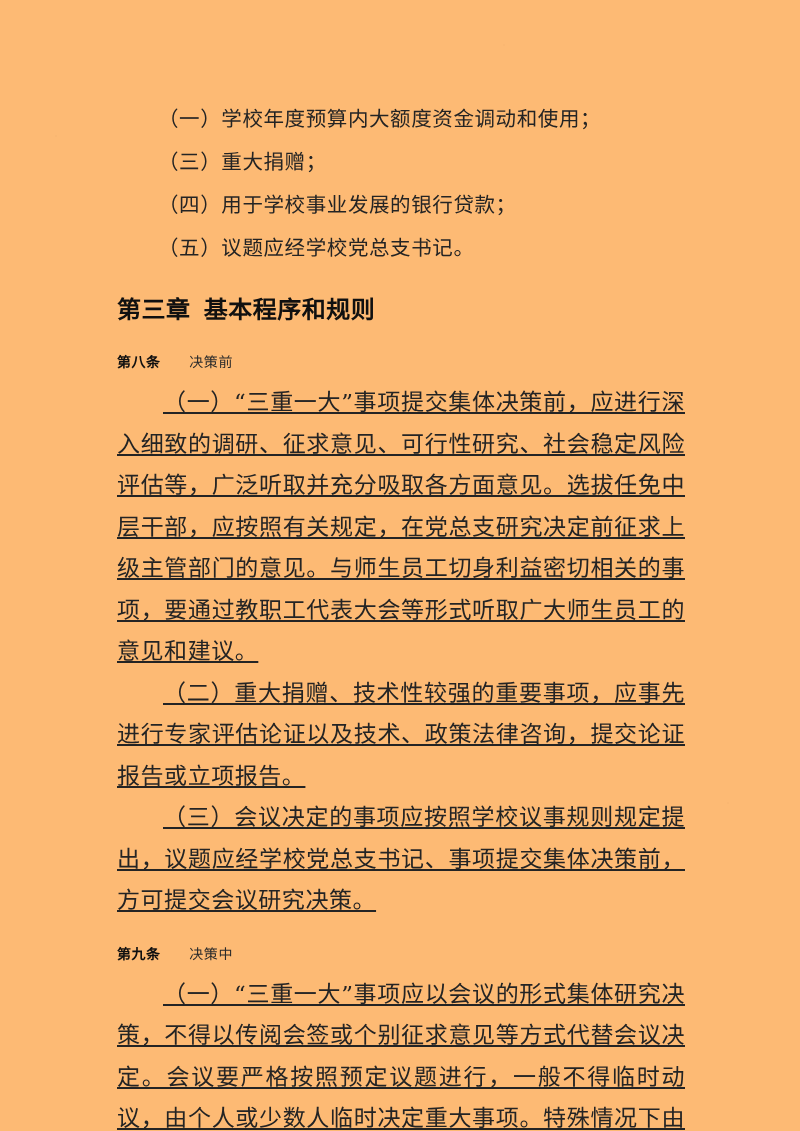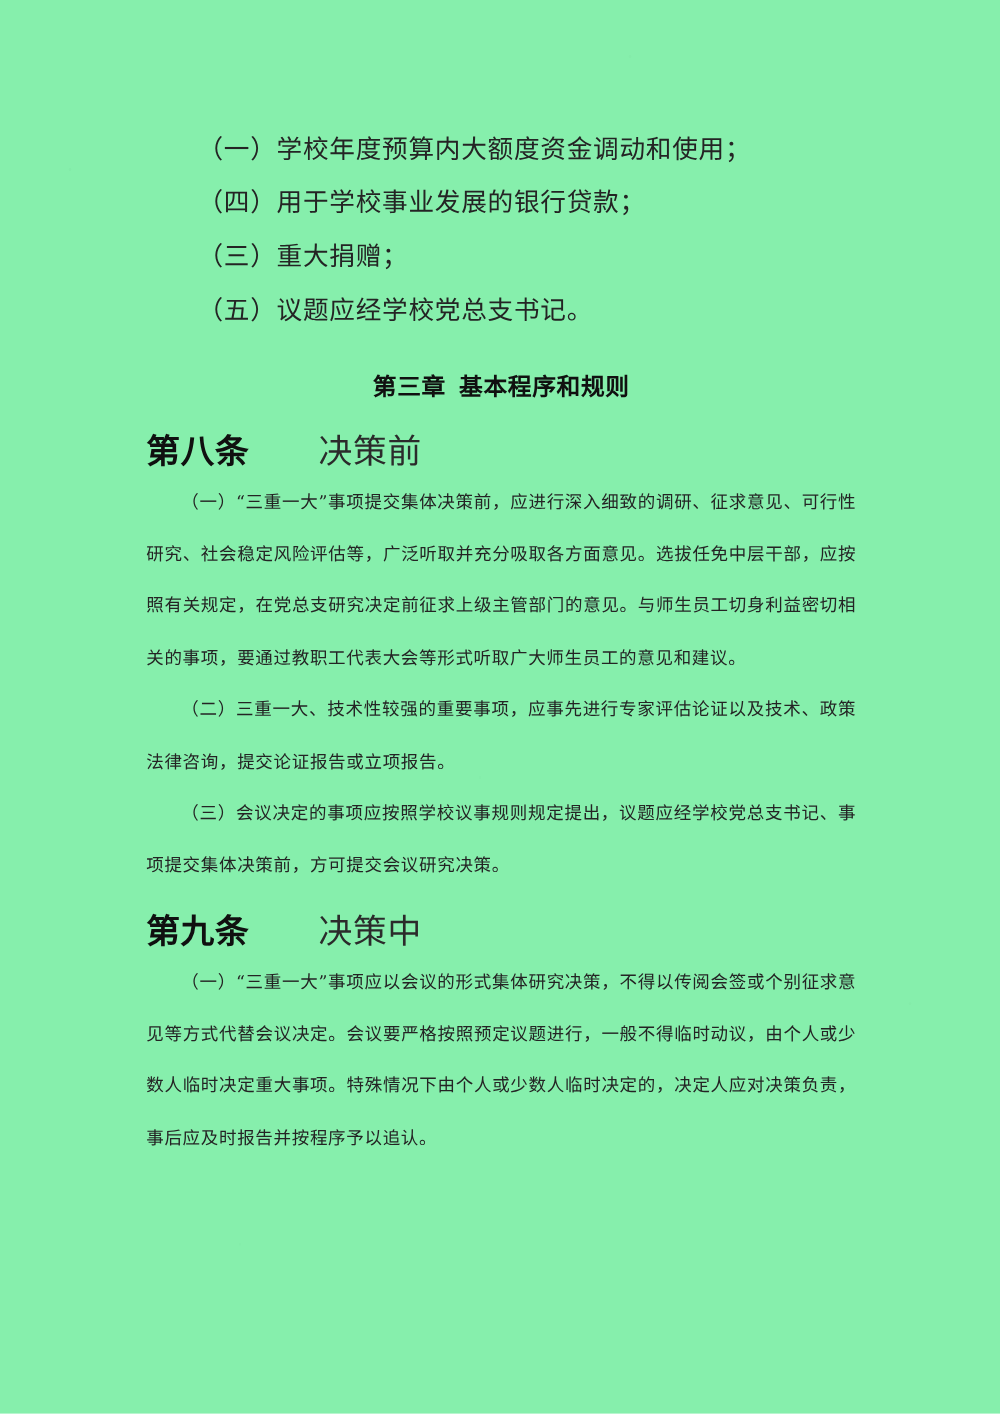--- a/index.html
+++ b/index.html
@@ -7,21 +7,21 @@
     margin: 0;
     padding: 0;
     background: #ffffff;
   }
 
   .page {
     position: relative;
     width: 800px;
     height: 1131px;
     margin: 0 auto;
-    background: #86efac;
+    background: #fdba74;
     overflow: hidden;
     font-family: "DejaVu Serif", "Liberation Serif", serif;
     color: #1a1a1a;
     -webkit-font-smoothing: antialiased;
   }
 
   
   .page::before {
     content: "";
     position: absolute;
@@ -57,38 +57,37 @@
     text-indent: 2em;
     letter-spacing: 0.6px;
     white-space: nowrap;
     font-family: "DejaVu Serif", "Liberation Serif", serif;
     color: #242424;
   }
 
   
   .chapter-heading {
     margin: 18px 0 0 0;
-    text-align: center;
     font-family: "DejaVu Sans", "Liberation Sans", sans-serif;
     font-weight: 700;
-    font-size: 19px;
+    font-size: 24px;
     line-height: 40px;
     letter-spacing: 0.5px;
     color: #101010;
   }
 
   .chapter-heading .chapter-gap {
     display: inline-block;
     width: 0.55em;
   }
 
   
   .article-heading {
     margin: 12px 0 0 0;
-    font-size: 27px;
+    font-size: 14px;
     line-height: 40px;
     white-space: nowrap;
   }
 
   .article-heading .article-number {
     font-family: "DejaVu Sans", "Liberation Sans", sans-serif;
     font-weight: 700;
     letter-spacing: 0.5px;
     color: #101010;
   }
@@ -101,57 +100,58 @@
   .article-heading .article-title {
     font-family: "DejaVu Serif", "Liberation Serif", serif;
     font-weight: 400;
     letter-spacing: 0.6px;
     color: #2b2b2b;
   }
 
   
   .body-para {
     margin: 0;
-    font-size: 14px;
+    font-size: 23px;
     line-height: 41.5px;
     text-indent: 2em;
     text-align: justify;
     text-justify: inter-ideograph;
     letter-spacing: 0.55px;
     color: #242424;
     word-break: break-all;
+    text-decoration: underline;
   }
 
   .body-para + .body-para {
     margin-top: 0;
   }
 
   .spacer-after-list { height: 2px; }
 </style>
 </head>
 <body>
 
 <div class="page">
   <div class="content">
 
     <ul class="clause-list">
       <li class="clause-item">（一）学校年度预算内大额度资金调动和使用；</li>
+      <li class="clause-item">（三）重大捐赠；</li>
       <li class="clause-item">（四）用于学校事业发展的银行贷款；</li>
-      <li class="clause-item">（三）重大捐赠；</li>
       <li class="clause-item">（五）议题应经学校党总支书记。</li>
     </ul>
 
     <div class="spacer-after-list"></div>
 
     <h2 class="chapter-heading"><span>第三章</span><span class="chapter-gap"></span><span>基本程序和规则</span></h2>
 
     <h3 class="article-heading"><span class="article-number">第八条</span><span class="article-gap"></span><span class="article-title">决策前</span></h3>
 
     <p class="body-para">（一）“三重一大”事项提交集体决策前，应进行深入细致的调研、征求意见、可行性研究、社会稳定风险评估等，广泛听取并充分吸取各方面意见。选拔任免中层干部，应按照有关规定，在党总支研究决定前征求上级主管部门的意见。与师生员工切身利益密切相关的事项，要通过教职工代表大会等形式听取广大师生员工的意见和建议。</p>
-    <p class="body-para">（二）三重一大、技术性较强的重要事项，应事先进行专家评估论证以及技术、政策法律咨询，提交论证报告或立项报告。</p>
+    <p class="body-para">（二）重大捐赠、技术性较强的重要事项，应事先进行专家评估论证以及技术、政策法律咨询，提交论证报告或立项报告。</p>
     <p class="body-para">（三）会议决定的事项应按照学校议事规则规定提出，议题应经学校党总支书记、事项提交集体决策前，方可提交会议研究决策。</p>
 
     <h3 class="article-heading"><span class="article-number">第九条</span><span class="article-gap"></span><span class="article-title">决策中</span></h3>
 
     <p class="body-para">（一）“三重一大”事项应以会议的形式集体研究决策，不得以传阅会签或个别征求意见等方式代替会议决定。会议要严格按照预定议题进行，一般不得临时动议，由个人或少数人临时决定重大事项。特殊情况下由个人或少数人临时决定的，决定人应对决策负责，事后应及时报告并按程序予以追认。</p>
 
   </div>
 </div>
 
 </body></html>

